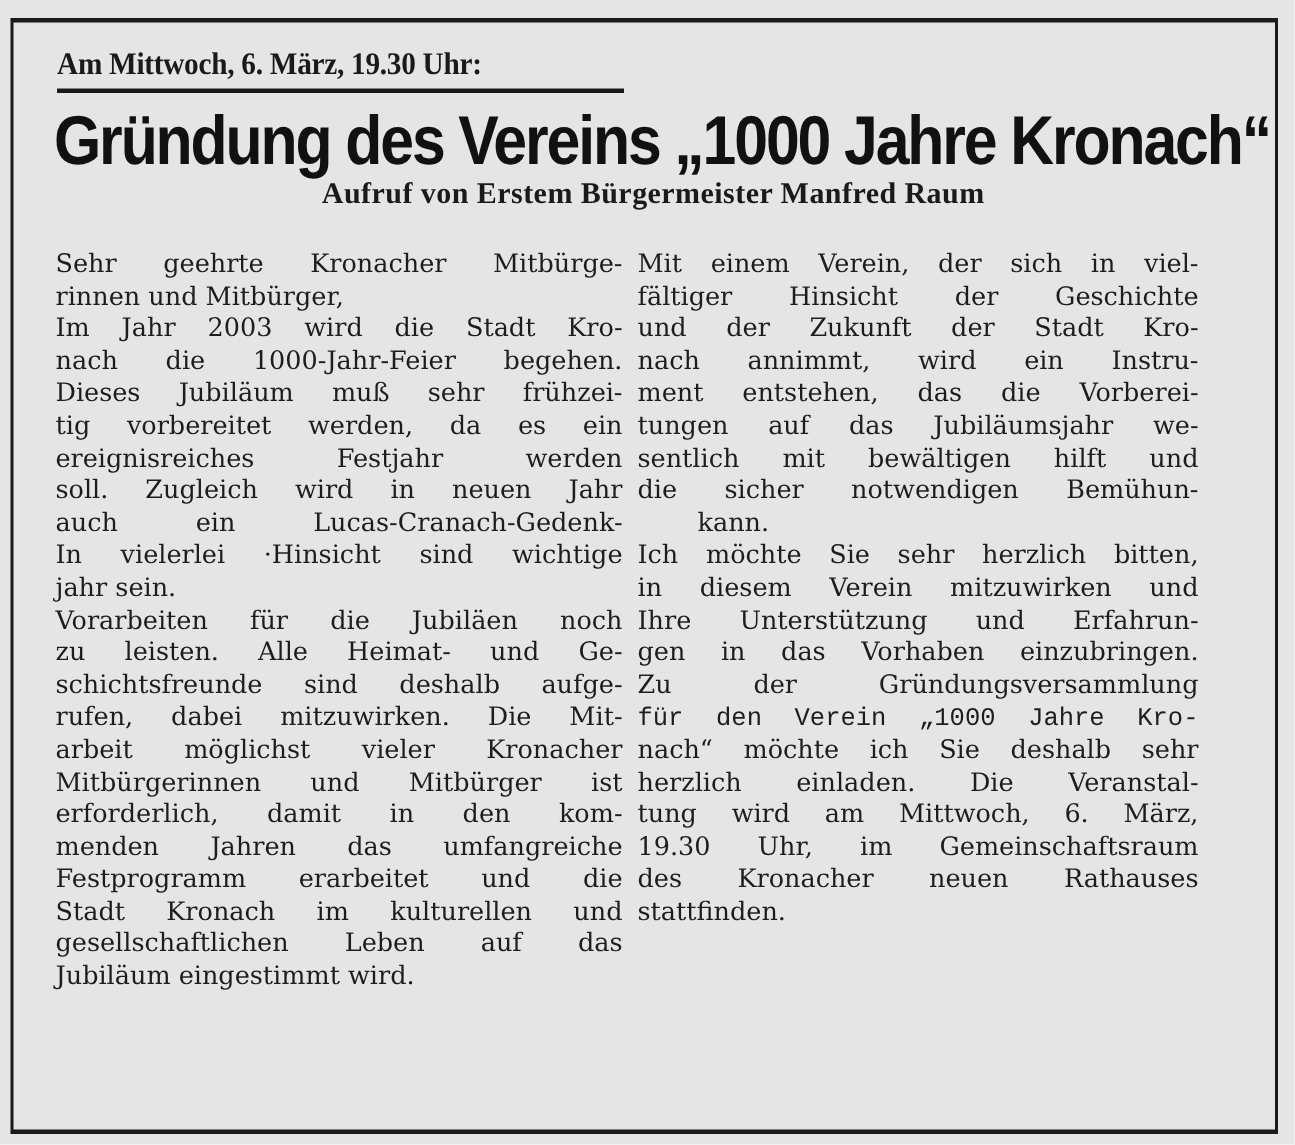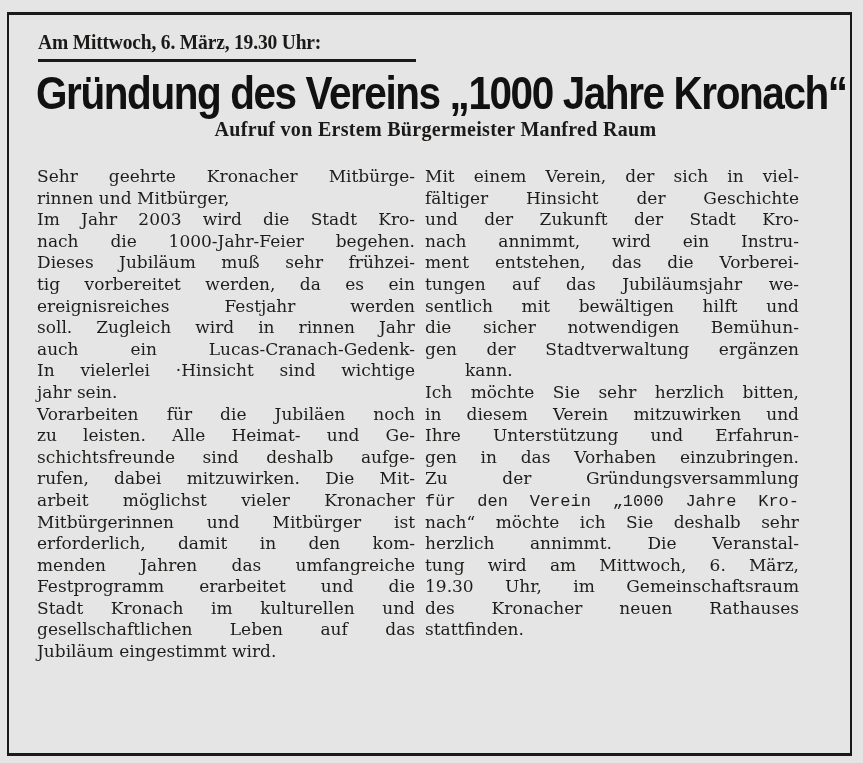--- a/index.html
+++ b/index.html
@@ -118,21 +118,21 @@
   </div>
 
   <div class="col col-left">
     <span class="line"><span style="white-space: nowrap; word-spacing: 0px;">Sehr geehrte Kronacher Mitbürge-</span></span>
     <span class="line last"><span style="white-space: nowrap;">rinnen und Mitbürger,</span></span>
     <span class="line"><span style="white-space: nowrap; word-spacing: 0px;">Im Jahr 2003 wird die Stadt Kro-</span></span>
     <span class="line"><span style="white-space: nowrap; word-spacing: 0px;">nach die 1000-Jahr-Feier begehen.</span></span>
     <span class="line"><span style="white-space: nowrap; word-spacing: 0px;">Dieses Jubiläum muß sehr frühzei-</span></span>
     <span class="line"><span style="white-space: nowrap; word-spacing: 0px;">tig vorbereitet werden, da es ein</span></span>
     <span class="line"><span style="white-space: nowrap; word-spacing: 0px;">ereignisreiches Festjahr werden</span></span>
-    <span class="line"><span style="white-space: nowrap; word-spacing: 0px;">soll. Zugleich wird in rinnen Jahr</span></span>
+    <span class="line"><span style="white-space: nowrap; word-spacing: 0px;">soll. Zugleich wird in neuen Jahr</span></span>
     <span class="line"><span style="white-space: nowrap; word-spacing: 0px;">auch ein Lucas-Cranach-Gedenk-</span></span>
     <span class="line"><span style="white-space: nowrap; word-spacing: 0px;">In vielerlei ·Hinsicht sind wichtige</span></span>
     <span class="line last"><span style="white-space: nowrap;">jahr sein.</span></span>
     <span class="line"><span style="white-space: nowrap; word-spacing: 0px;">Vorarbeiten für die Jubiläen noch</span></span>
     <span class="line"><span style="white-space: nowrap; word-spacing: 0px;">zu leisten. Alle Heimat- und Ge-</span></span>
     <span class="line"><span style="white-space: nowrap; word-spacing: 0px;">schichtsfreunde sind deshalb aufge-</span></span>
     <span class="line"><span style="white-space: nowrap; word-spacing: 0px;">rufen, dabei mitzuwirken. Die Mit-</span></span>
     <span class="line"><span style="white-space: nowrap; word-spacing: 0px;">arbeit möglichst vieler Kronacher</span></span>
     <span class="line"><span style="white-space: nowrap; word-spacing: 0px;">Mitbürgerinnen und Mitbürger ist</span></span>
     <span class="line"><span style="white-space: nowrap; word-spacing: 0px;">erforderlich, damit in den kom-</span></span>
@@ -145,28 +145,27 @@
 
   <div class="col col-right">
     <span class="line"><span style="white-space: nowrap; word-spacing: 0px;">Mit einem Verein, der sich in viel-</span></span>
     <span class="line"><span style="white-space: nowrap; word-spacing: 0px;">fältiger Hinsicht der Geschichte</span></span>
     <span class="line"><span style="white-space: nowrap; word-spacing: 0px;">und der Zukunft der Stadt Kro-</span></span>
     <span class="line"><span style="white-space: nowrap; word-spacing: 0px;">nach annimmt, wird ein Instru-</span></span>
     <span class="line"><span style="white-space: nowrap; word-spacing: 0px;">ment entstehen, das die Vorberei-</span></span>
     <span class="line"><span style="white-space: nowrap; word-spacing: 0px;">tungen auf das Jubiläumsjahr we-</span></span>
     <span class="line"><span style="white-space: nowrap; word-spacing: 0px;">sentlich mit bewältigen hilft und</span></span>
     <span class="line"><span style="white-space: nowrap; word-spacing: 0px;">die sicher notwendigen Bemühun-</span></span>
-    <span class="line"><span style="white-space: nowrap; word-spacing: 0px;">gen der Stadtverwaltung ergänzen</span></span>
     <span class="line last"><span style="white-space: nowrap; margin-left: 40px;">kann.</span></span>
     <span class="line"><span style="white-space: nowrap; word-spacing: 0px;">Ich möchte Sie sehr herzlich bitten,</span></span>
     <span class="line"><span style="white-space: nowrap; word-spacing: 0px;">in diesem Verein mitzuwirken und</span></span>
     <span class="line"><span style="white-space: nowrap; word-spacing: 0px;">Ihre Unterstützung und Erfahrun-</span></span>
     <span class="line"><span style="white-space: nowrap; word-spacing: 0px;">gen in das Vorhaben einzubringen.</span></span>
     <span class="line"><span style="white-space: nowrap; word-spacing: 0px;">Zu der Gründungsversammlung</span></span>
     <span class="line"><span style="white-space: nowrap; word-spacing: 0px; font-family: Liberation Mono, monospace;">für den Verein „1000 Jahre Kro-</span></span>
     <span class="line"><span style="white-space: nowrap; word-spacing: 0px;">nach“ möchte ich Sie deshalb sehr</span></span>
-    <span class="line"><span style="white-space: nowrap; word-spacing: 0px;">herzlich annimmt. Die Veranstal-</span></span>
+    <span class="line"><span style="white-space: nowrap; word-spacing: 0px;">herzlich einladen. Die Veranstal-</span></span>
     <span class="line"><span style="white-space: nowrap; word-spacing: 0px;">tung wird am Mittwoch, 6. März,</span></span>
     <span class="line"><span style="white-space: nowrap; word-spacing: 0px;">19.30 Uhr, im Gemeinschaftsraum</span></span>
     <span class="line"><span style="white-space: nowrap; word-spacing: 0px;">des Kronacher neuen Rathauses</span></span>
     <span class="line last"><span style="white-space: nowrap;">stattfinden.</span></span>
   </div>
 </div>
 
 </body></html>

